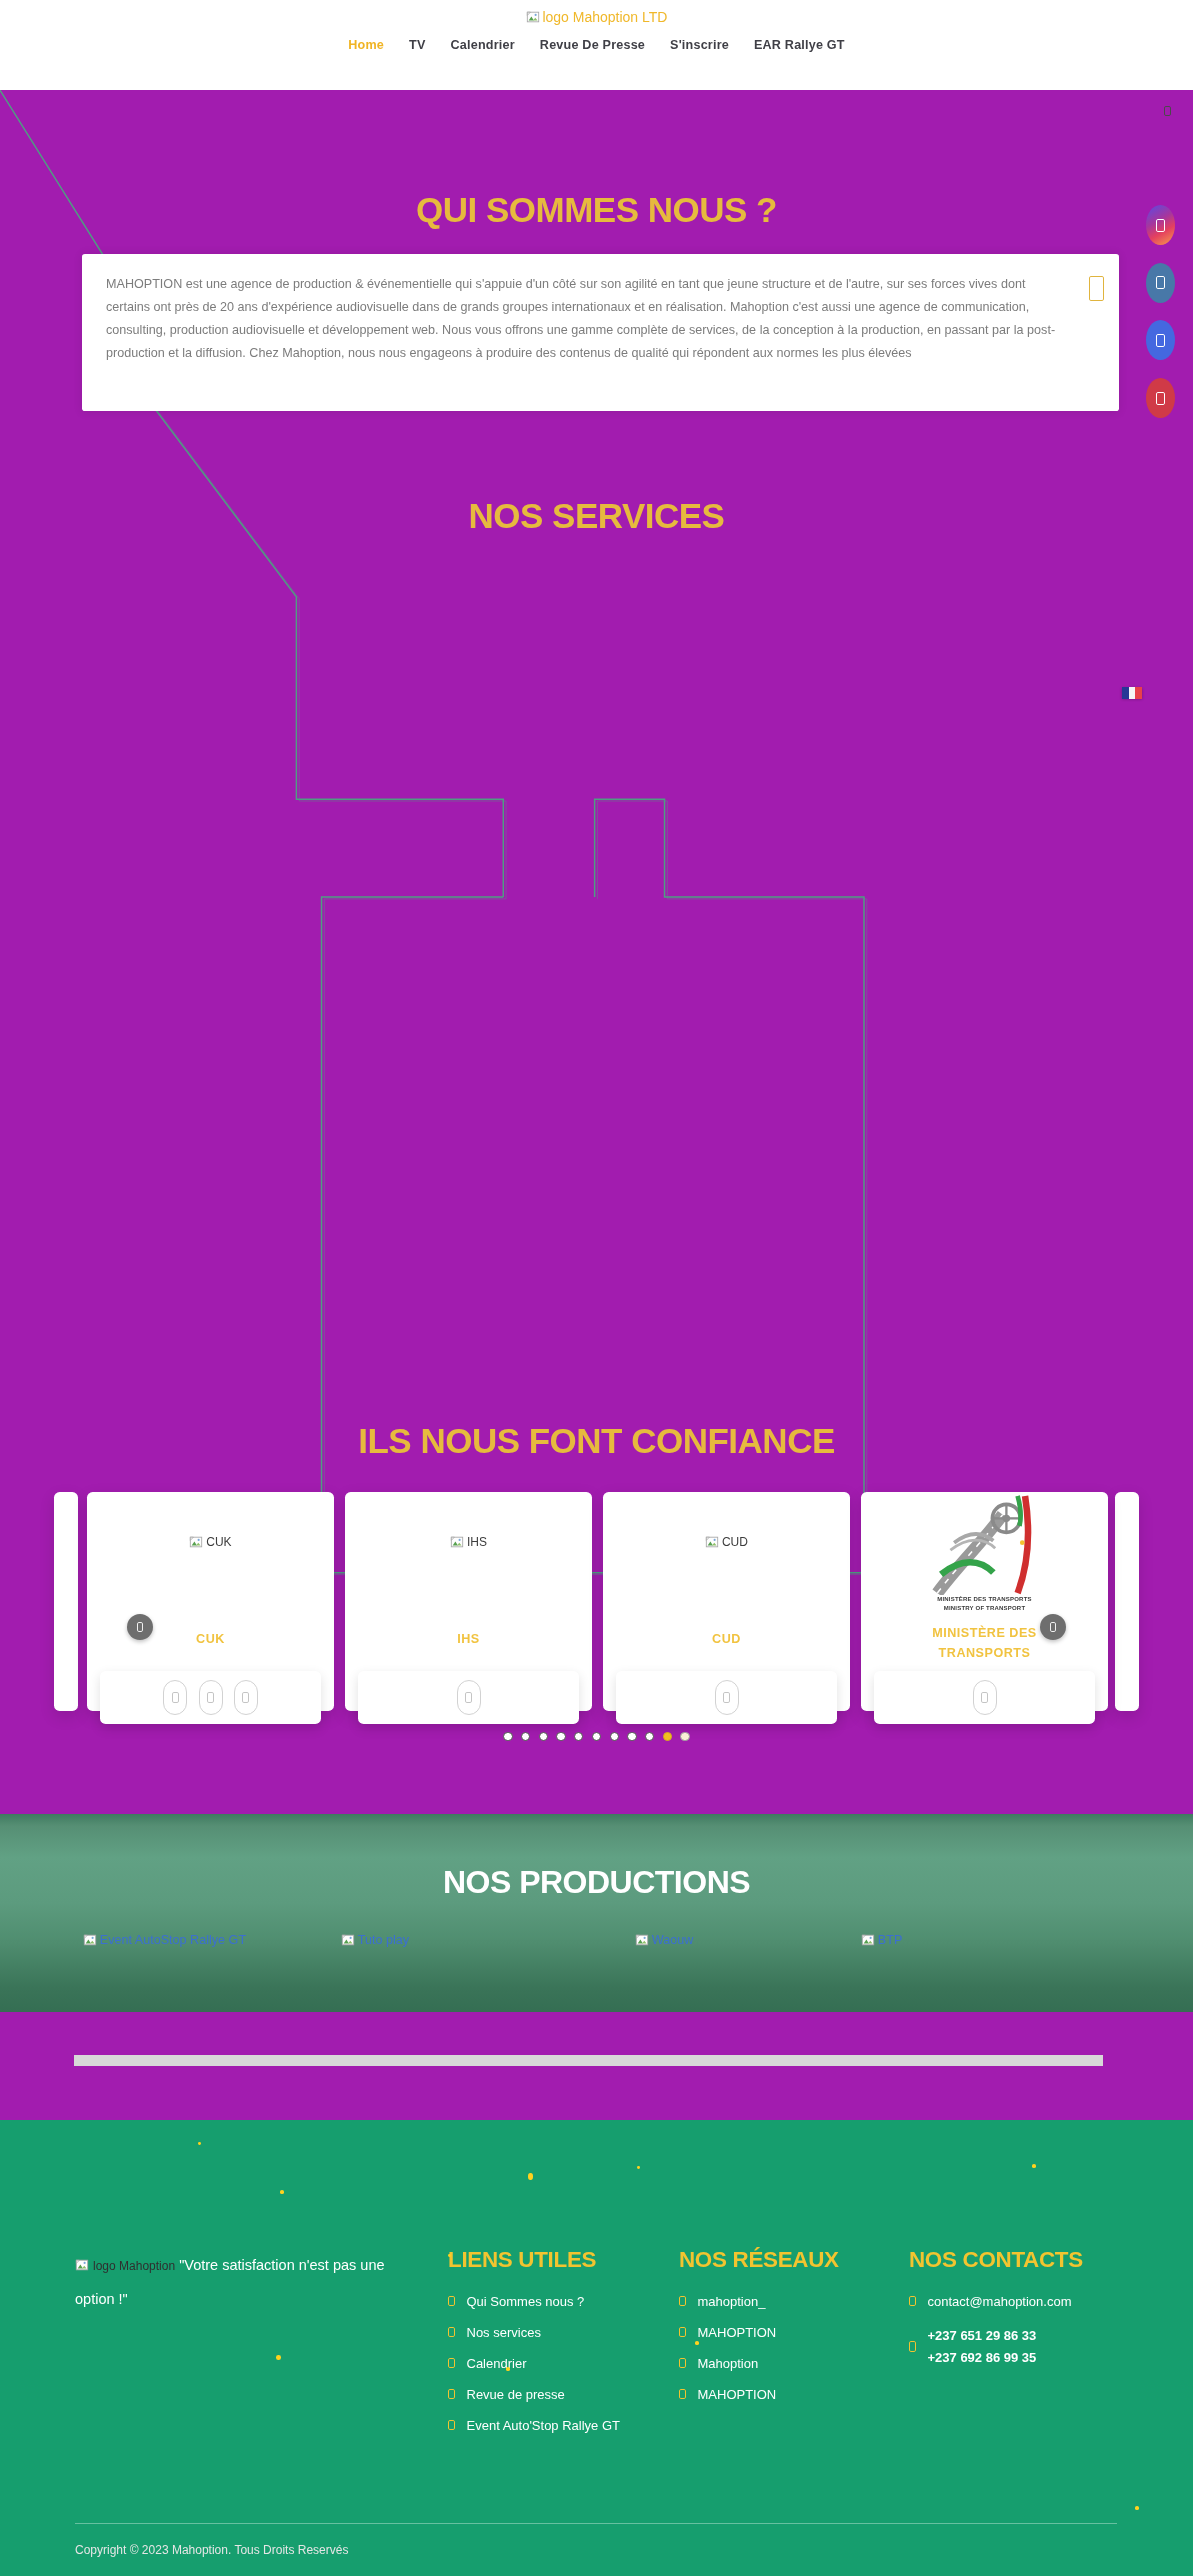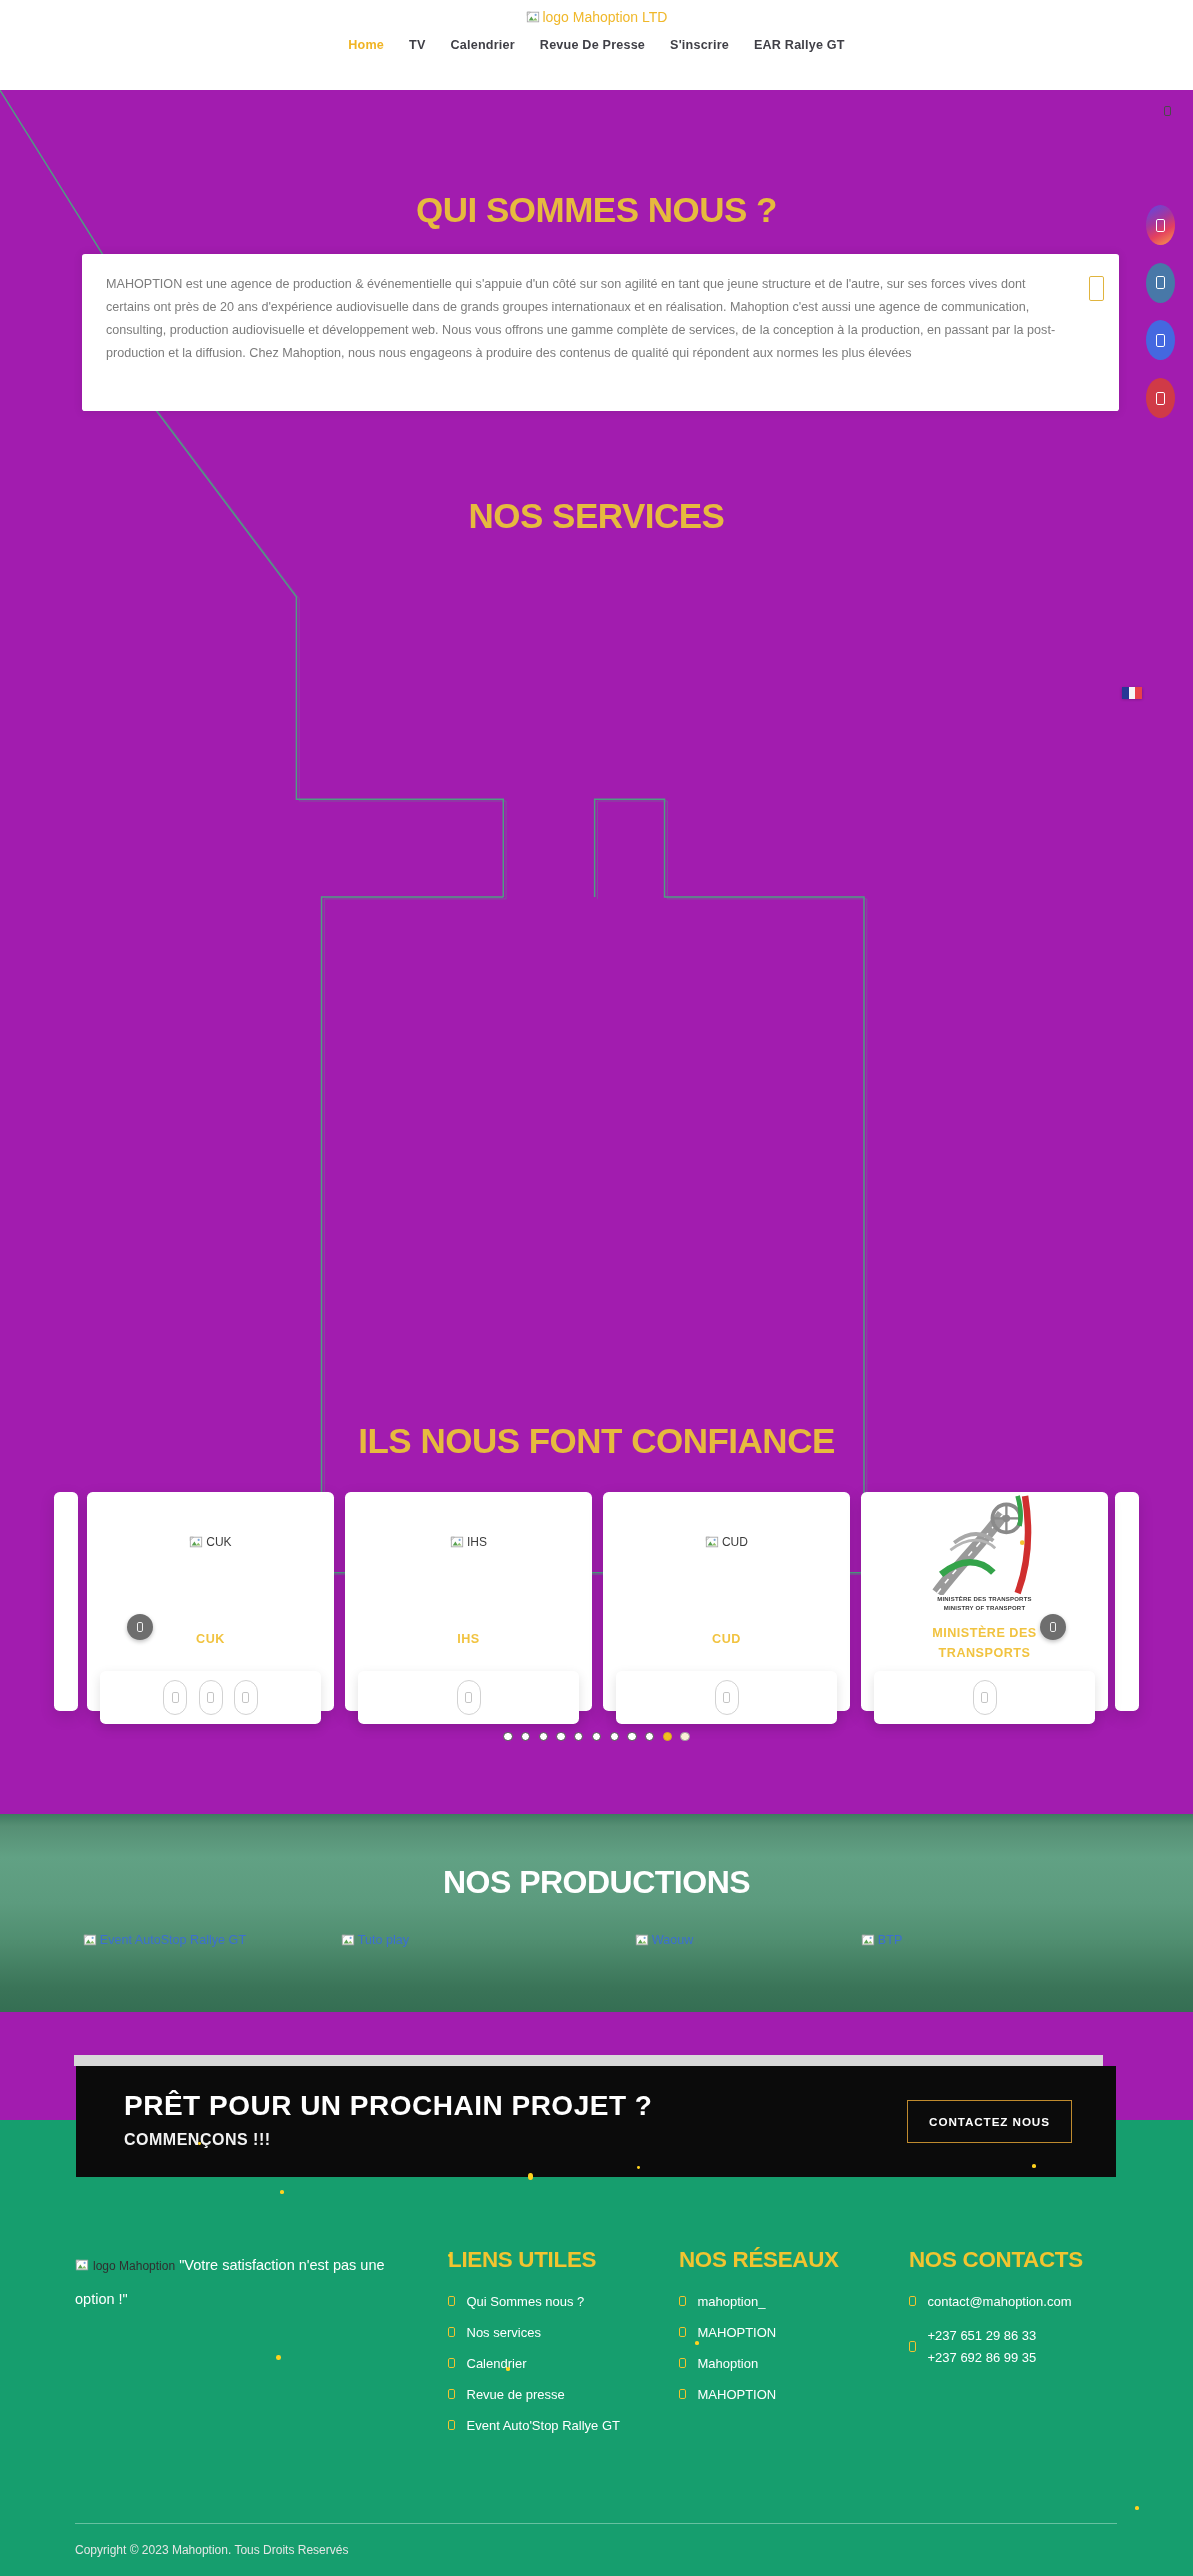--- a/index.html
+++ b/index.html
@@ -87,21 +87,21 @@
 
   
   .footer { position:absolute; left:0; top:2120px; width:1193px; height:456px; background:#169e6e; z-index:1; }
   .f-brand { position:absolute; left:75px; top:129px; width:343px; font-size:14.5px; line-height:33px; color:#fff; }
   .f-logo-alt { color:#2f2f2f; font-size:12px; }
   .f-head { font-size:22.4px; font-weight:700; color:#f2c430; letter-spacing:-0.3px; }
   .f-col { position:absolute; }
   .f-list { margin-top:20.5px; list-style:none; }
   .f-list li { display:flex; align-items:center; gap:12px; margin-bottom:16px; font-size:13px; color:#fff; cursor:pointer; }
   .f-list .tofu { color:#f2c430; flex:0 0 auto; }
-  .f-multi { line-height:1.7; }
+  .f-multi { line-height:1.7;font-weight:bold; }
   .f-divider { position:absolute; left:75px; top:403px; width:1042px; border-top:0.9px solid rgba(255,255,255,.35); }
   .f-copy { position:absolute; left:75px; top:423px; font-size:12px; color:#e6e6e6; }
 
   .sparkle { position:absolute; border-radius:50%; background:#ffd21e; z-index:6; }
 </style>
 </head>
 <body>
 
 <svg width="0" height="0" style="position:absolute">
   <defs>
@@ -379,25 +379,20 @@
           <span class="f-multi"><span>+237 651 29 86 33</span><br><span>+237 692 86 99 35</span></span>
         </li>
       </ul>
     </div>
 
     <div class="f-divider"></div>
     <div class="f-copy">Copyright © 2023 Mahoption. Tous Droits Reservés</div>
   </footer>
 
   <div class="cta-strip"></div>
-  <div class="cta-bar">
-    <div class="cta-title">PRÊT POUR UN PROCHAIN PROJET ?</div>
-    <div class="cta-sub">COMMENÇONS !!!</div>
-    <button class="cta-btn">CONTACTEZ NOUS</button>
-  </div>
 
   <span class="sparkle" style="left:198px;top:2142px;width:2.8px;height:2.8px"></span>
   <span class="sparkle" style="left:280px;top:2190px;width:3.7px;height:3.7px"></span>
   <span class="sparkle" style="left:528px;top:2173px;width:4.7px;height:6.5px"></span>
   <span class="sparkle" style="left:637px;top:2166px;width:2.8px;height:2.8px"></span>
   <span class="sparkle" style="left:1032px;top:2164px;width:3.7px;height:3.7px"></span>
   <span class="sparkle" style="left:276px;top:2355px;width:4.7px;height:4.7px"></span>
   <span class="sparkle" style="left:506px;top:2367px;width:3.7px;height:3.7px"></span>
   <span class="sparkle" style="left:695px;top:2341px;width:3.7px;height:3.7px"></span>
   <span class="sparkle" style="left:1135px;top:2506px;width:3.7px;height:3.7px"></span>

